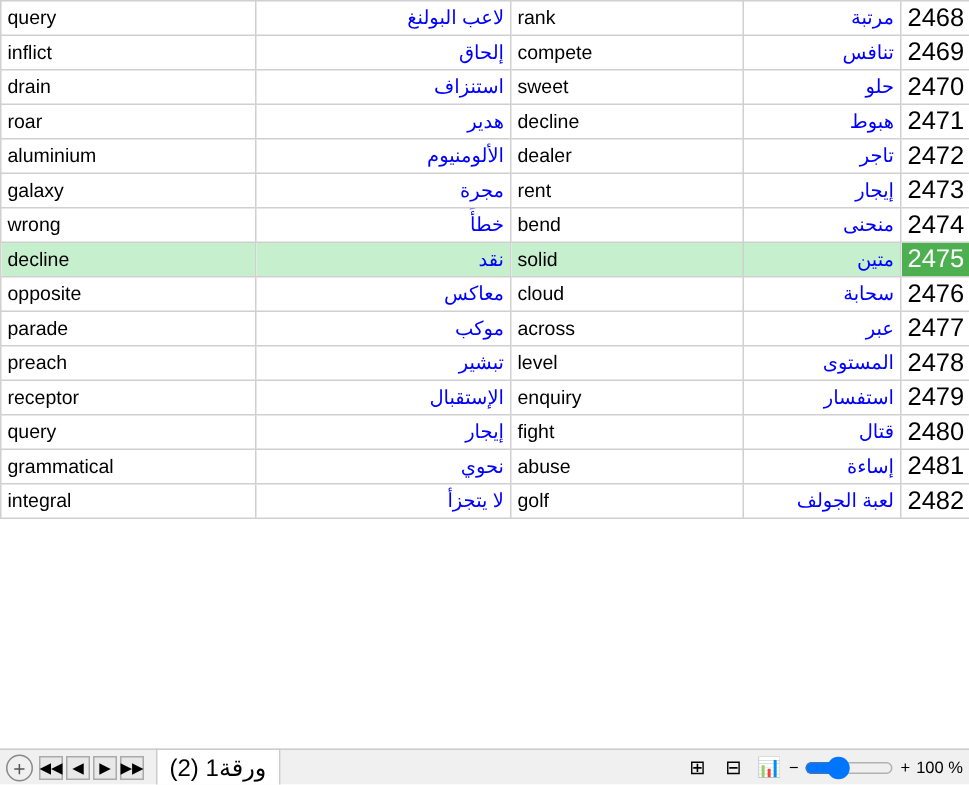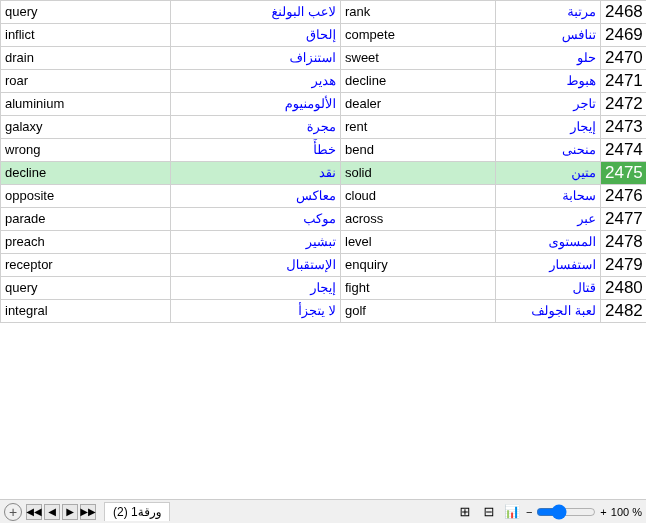--- a/index.html
+++ b/index.html
@@ -83,21 +83,21 @@
       align-items: center;
       padding: 0 4px;
       gap: 4px;
     }
 
     .sheet-tab {
       background: #fff;
       border: 1px solid #ccc;
       border-bottom: none;
       padding: 2px 8px;
-      font-size: 12px;
+      font-size: 16px;
       cursor: pointer;
       margin-left: 4px;
     }
 
     .tab-nav {
       display: flex;
       align-items: center;
       gap: 2px;
     }
 
@@ -252,20 +252,27 @@
           <td class="en-word">enquiry</td>
           <td class="ar-word">استفسار</td>
           <td class="num">2479</td>
         </tr>
         <tr>
           <td class="en-word">query</td>
           <td class="ar-word">إيجار</td>
           <td class="en-word">fight</td>
           <td class="ar-word">قتال</td>
           <td class="num">2480</td>
+        </tr>
+        <tr>
+          <td class="en-word">grammatical</td>
+          <td class="ar-word">نحوي</td>
+          <td class="en-word">abuse</td>
+          <td class="ar-word">إساءة</td>
+          <td class="num">2481</td>
         </tr>
         <tr>
           <td class="en-word">integral</td>
           <td class="ar-word">لا يتجزأ</td>
           <td class="en-word">golf</td>
           <td class="ar-word">لعبة الجولف</td>
           <td class="num">2482</td>
         </tr>
       </tbody>
   </table>

